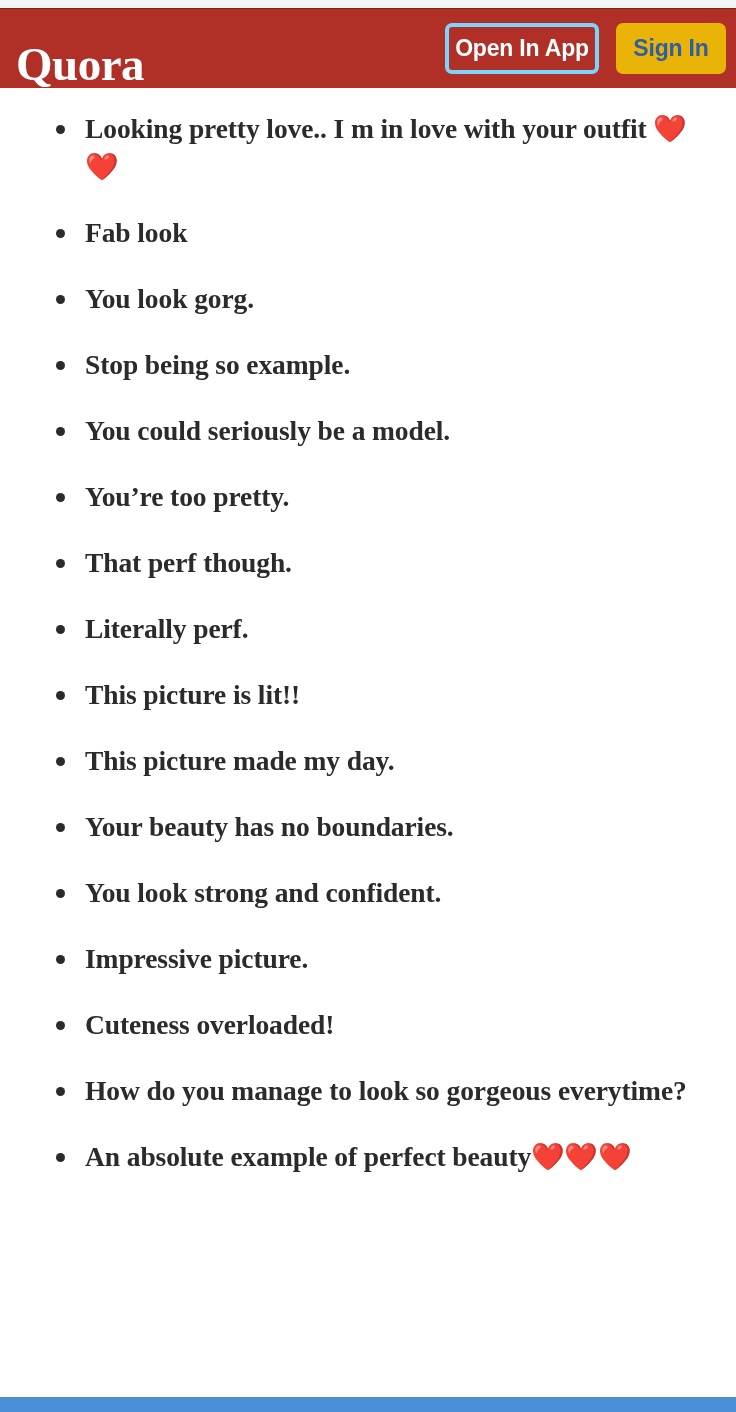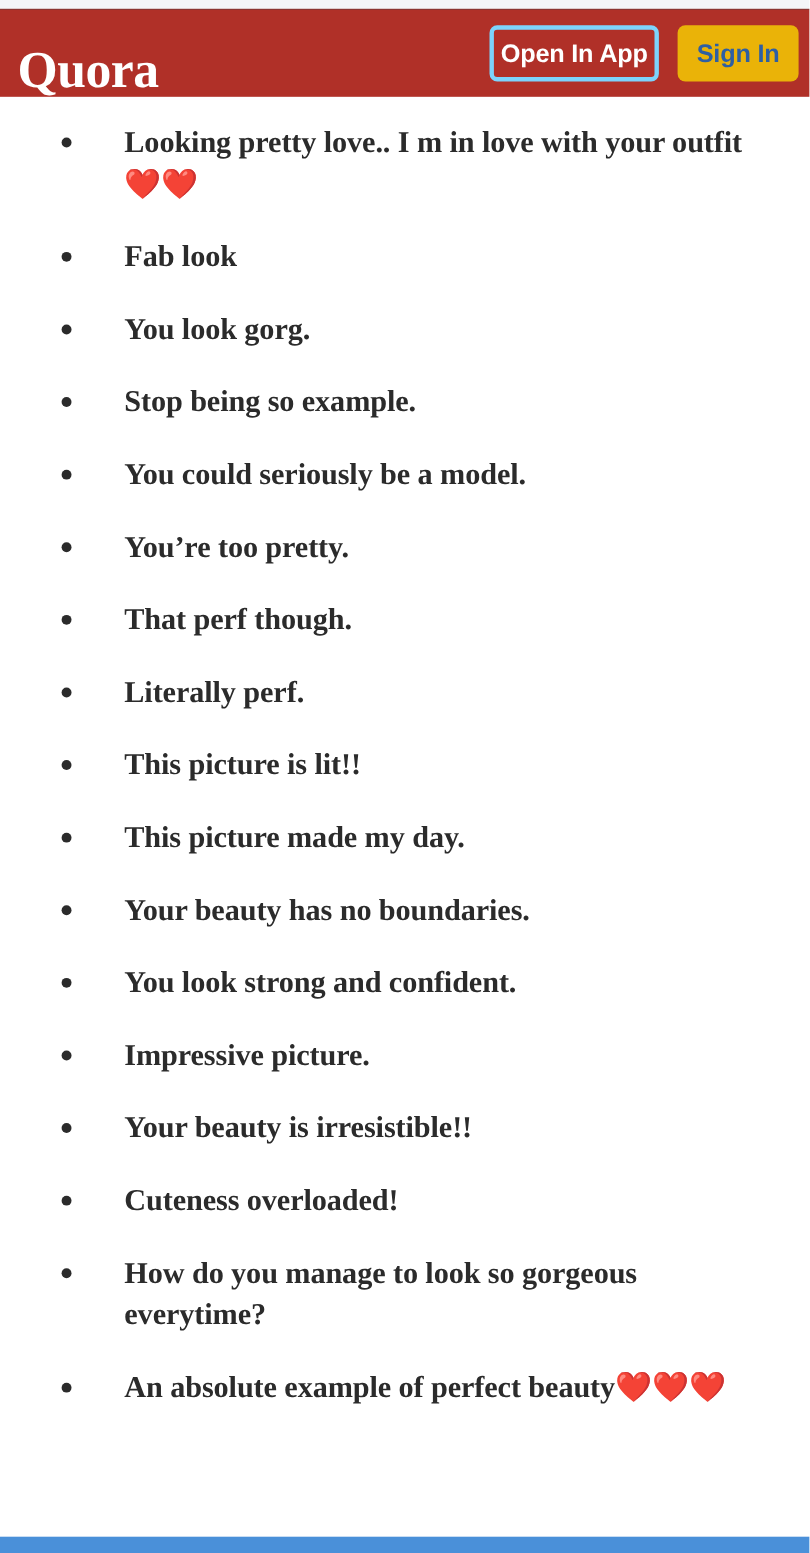--- a/index.html
+++ b/index.html
@@ -100,21 +100,21 @@
   ul.answer-list {
     list-style: none;
     margin: 0;
     padding: 0;
     padding-top: 22px;
   }
 
   ul.answer-list li {
     position: relative;
     margin: 0 0 28px 0;
-    padding-left: 113px;
+    padding-left: 85px;
     padding-right: 40px;
     font-family: "Liberation Serif", "DejaVu Serif", serif;
     font-weight: bold;
     font-size: 27.5px;
     line-height: 38px;
     color: #2b2b2b;
     letter-spacing: -0.1px;
   }
 
   ul.answer-list li::before {
@@ -165,20 +165,19 @@
       <li><span>Stop being so example.</span></li>
       <li><span>You could seriously be a model.</span></li>
       <li><span>You’re too pretty.</span></li>
       <li><span>That perf though.</span></li>
       <li><span>Literally perf.</span></li>
       <li><span>This picture is lit!!</span></li>
       <li><span>This picture made my day.</span></li>
       <li><span>Your beauty has no boundaries.</span></li>
       <li><span>You look strong and confident.</span></li>
       <li><span>Impressive picture.</span></li>
-      <li><span>Your beauty is irresistible!!</span></li>
       <li><span>Cuteness overloaded!</span></li>
       <li><span>How do you manage to look so gorgeous everytime?</span></li>
       <li><span>An absolute example of perfect beauty</span><span class="heart">❤️❤️❤️</span></li>
     </ul>
 </div>
 
 <div class="bottom-bar" style="background: rgb(74, 144, 217);"></div>
 
 </body></html>

